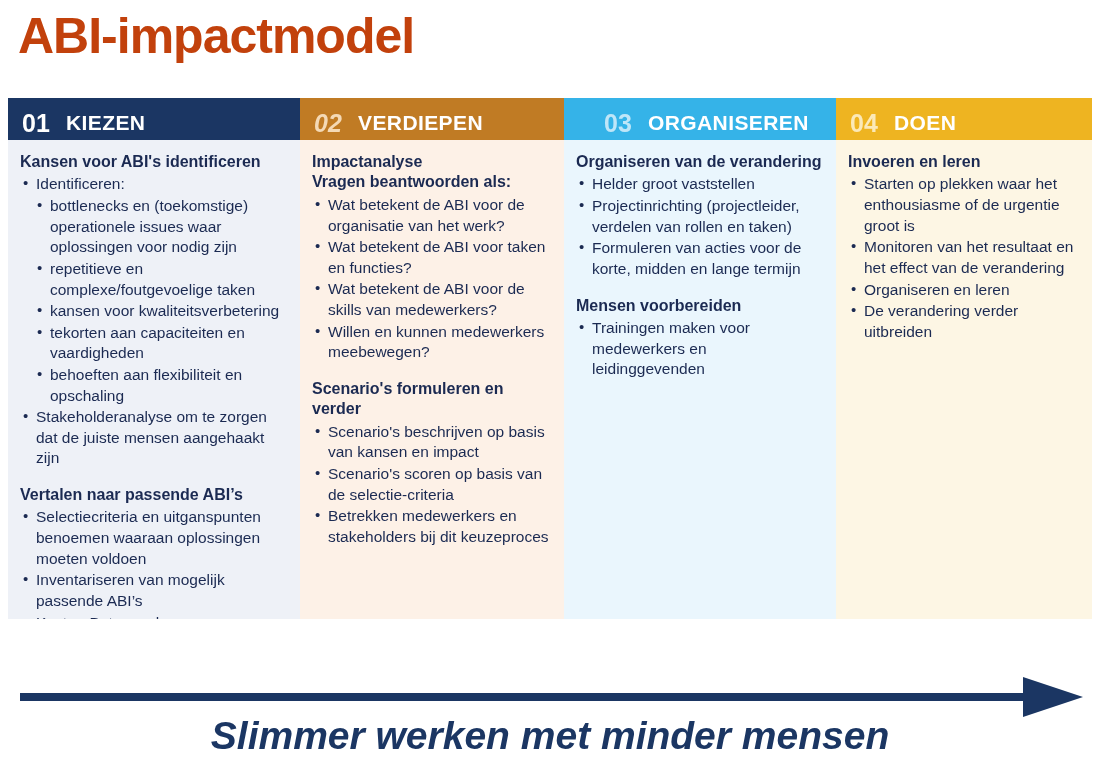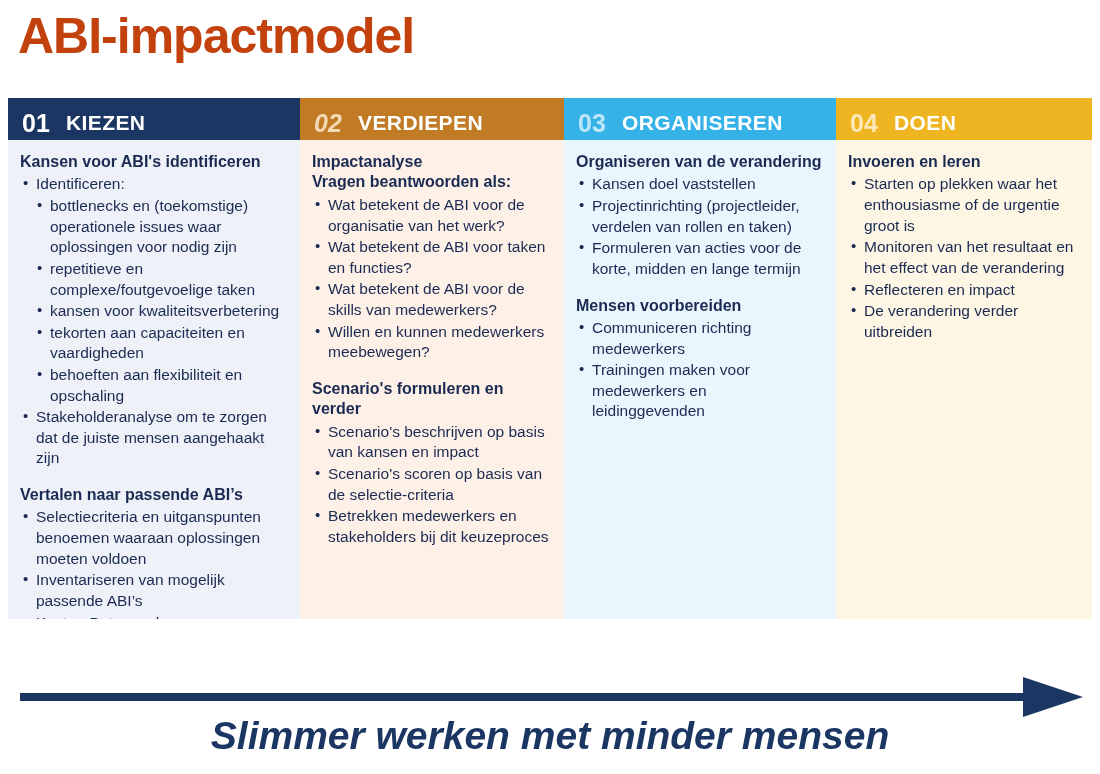--- a/index.html
+++ b/index.html
@@ -54,21 +54,21 @@
     min-width: 30px;
   }
   .col-title {
     font-size: 21px;
     font-weight: bold;
     letter-spacing: 0.4px;
   }
   .h1 { background: #1b3663; width: 292px; }
   .h2 { background: #c07b24; width: 264px; }
   .h2 .col-num { color: #f4d9b5; font-style: italic; }
-  .h3 { background: #35b3e8; width: 272px; }
+  .h3 { background: #35b3e8; width: 272px; padding-left: 26px; }
   .h3 .col-num { color: #bfe6f8; }
   .h4 { background: #eeb421; width: 256px; }
   .h4 .col-num { color: #fbe9b8; }
 
   .body-row {
     display: flex;
     width: 100%;
     height: 479px;
   }
   .col-body {
@@ -208,36 +208,35 @@
           <div class="sec-head spaced">Scenario's formuleren en verder</div>
           <ul class="lvl1">
             <li>Scenario's beschrijven op basis van kansen en impact</li>
             <li>Scenario's scoren op basis van de selectie-criteria</li>
             <li>Betrekken medewerkers en stakeholders bij dit keuzeproces</li>
           </ul>
         </div>
       <div class="col-body b3">
           <div class="sec-head">Organiseren van de verandering</div>
           <ul class="lvl1">
-            <li>Kansen doel vaststellen</li>
+            <li>Helder groot vaststellen</li>
             <li>Projectinrichting (projectleider, verdelen van rollen en taken)</li>
             <li>Formuleren van acties voor de korte, midden en lange termijn</li>
           </ul>
           <div class="sec-head spaced">Mensen voorbereiden</div>
           <ul class="lvl1">
-            <li>Communiceren richting medewerkers</li>
             <li>Trainingen maken voor medewerkers en leidinggevenden</li>
           </ul>
         </div>
       <div class="col-body b4">
           <div class="sec-head">Invoeren en leren</div>
           <ul class="lvl1">
             <li>Starten op plekken waar het enthousiasme of de urgentie groot is</li>
             <li>Monitoren van het resultaat en het effect van de verandering</li>
-            <li>Reflecteren en impact</li>
+            <li>Organiseren en leren</li>
             <li>De verandering verder uitbreiden</li>
           </ul>
         </div>
     </div>
 
   </div>
 
   <div class="arrow-wrap">
     <div class="arrow-line"></div>
     <div class="arrow-head"></div>

